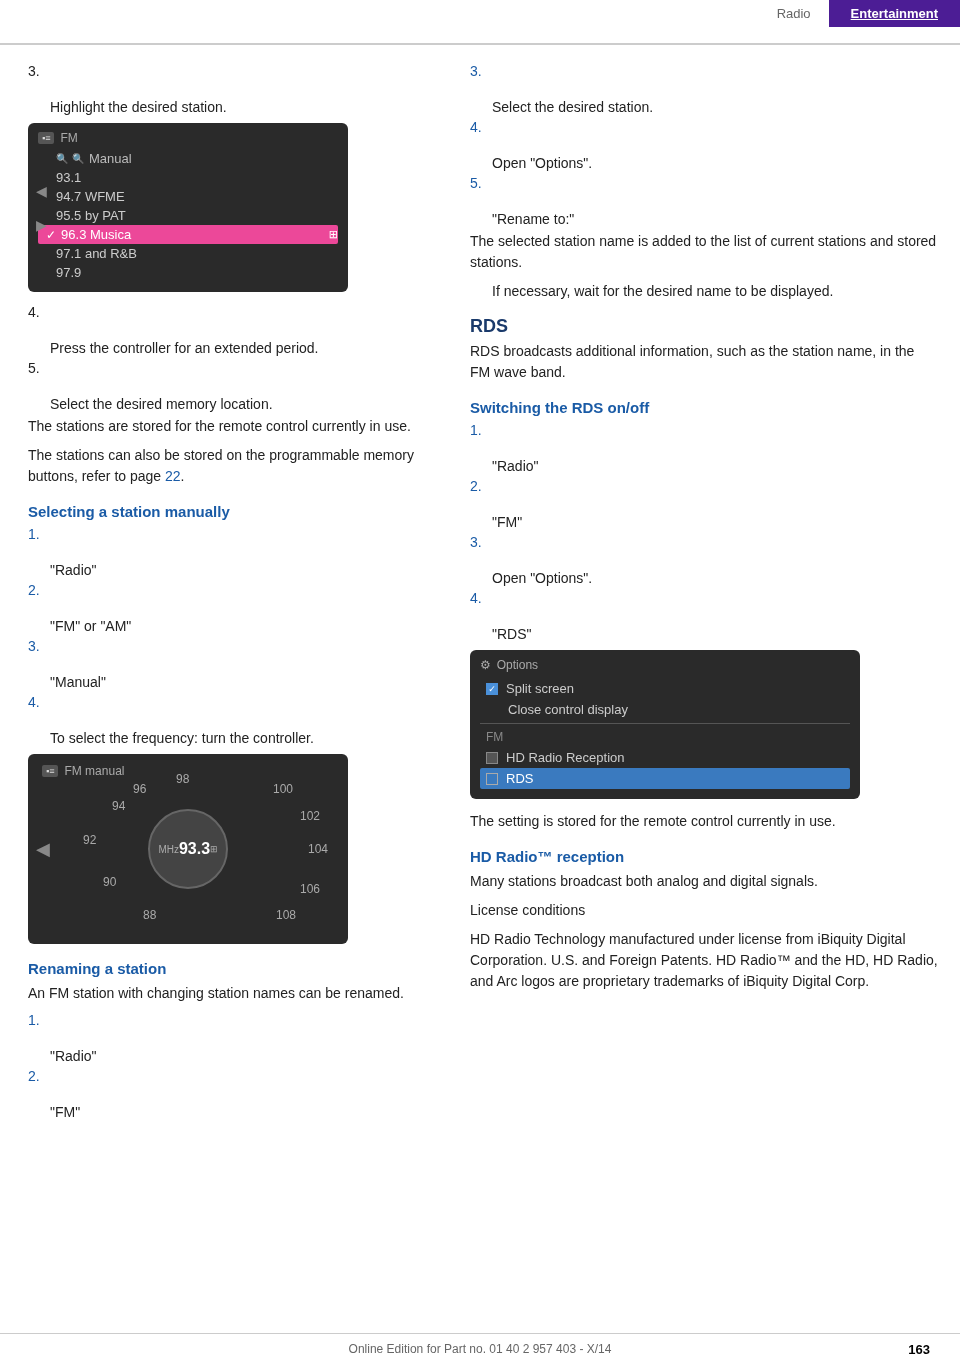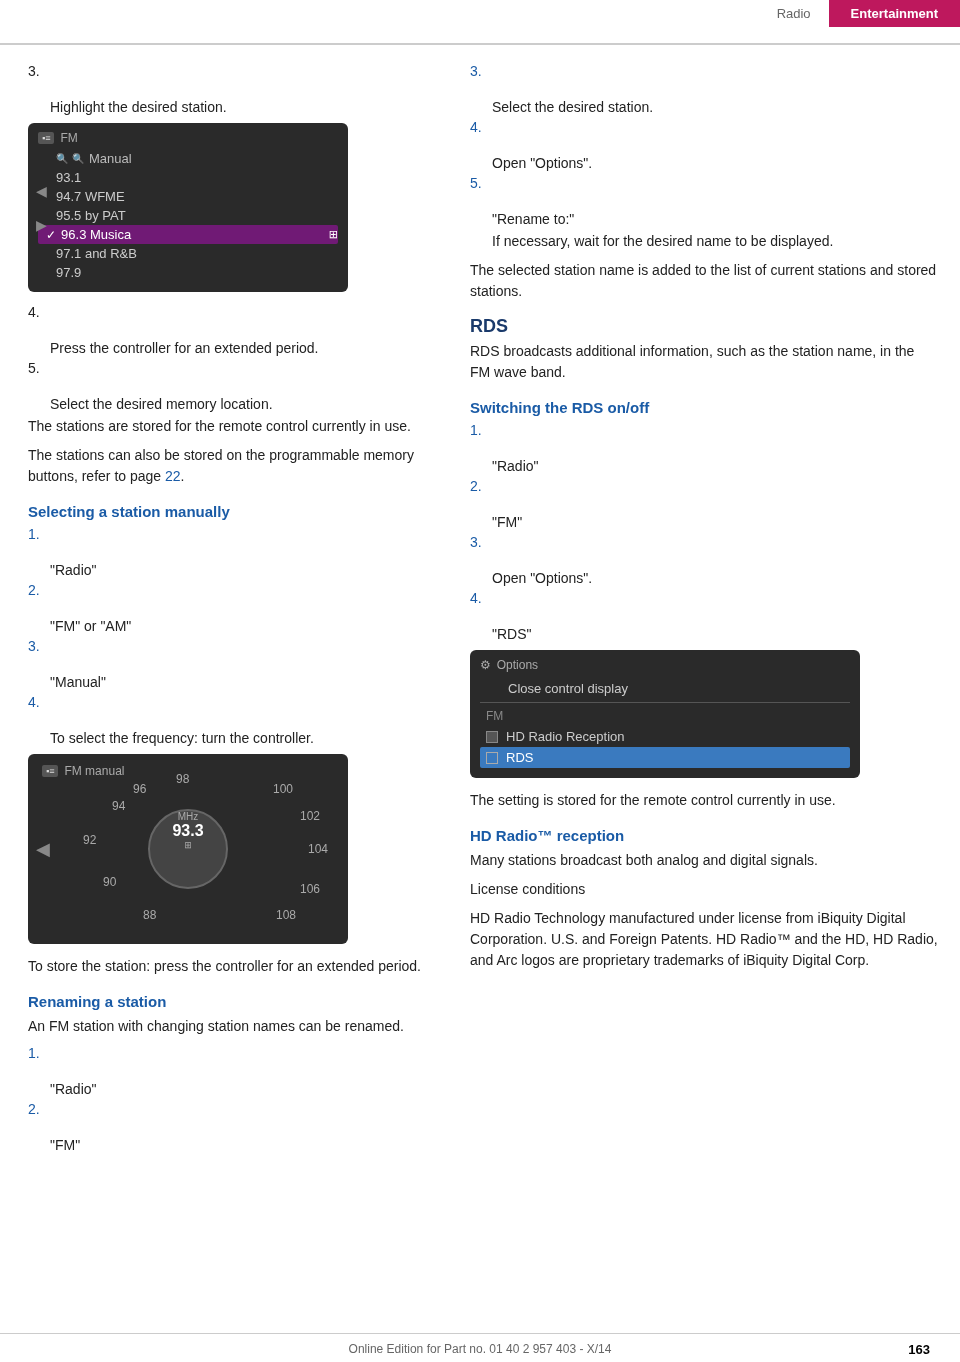--- a/index.html
+++ b/index.html
@@ -21,25 +21,26 @@
       border-bottom: 2px solid #ccc;
       padding-bottom: 16px;
       margin-bottom: 0;
     }
     .header-radio {
       color: #666;
       font-size: 13px;
       padding: 6px 18px 6px 0;
     }
     .header-entertainment {
-      background: #be185d;
+      background: #4c1d95;
       color: #fff;
       font-size: 13px;
       padding: 6px 22px;
       font-weight: bold;
+      text-decoration: underline;
     }
 
     
     .page-content {
       display: flex;
       flex-direction: row;
       padding: 18px 0 0 0;
     }
     .left-col {
       width: 460px;
@@ -127,21 +128,21 @@
       display: flex;
       align-items: center;
     }
     .screen-list li.manual-item::before {
       content: "🔍";
       font-size: 10px;
       margin-right: 4px;
       color: #aaa;
     }
     .screen-list li.selected {
-      background: #701a75;
+      background: #ec4899;
       color: #fff;
       padding-left: 8px;
       border-radius: 2px;
       display: flex;
       align-items: center;
     }
     .screen-list li.selected::before {
       content: "✓";
       margin-right: 5px;
       font-size: 12px;
@@ -172,22 +173,23 @@
     .dial-center {
       position: absolute;
       left: 50%;
       top: 50%;
       transform: translate(-50%, -50%);
       width: 80px;
       height: 80px;
       background: #444;
       border-radius: 50%;
       display: flex;
-      flex-direction: column;
-      align-items: center;
+      flex-direction: row;
+      align-items: center;
+      justify-content: center;
       color: #ccc;
       font-size: 11px;
       border: 2px solid #666;
     }
     .dial-center .freq {
       font-size: 16px;
       font-weight: bold;
       color: #fff;
     }
     .dial-center .unit {
@@ -391,21 +393,20 @@
       <span class="dial-label" style="right:28px; bottom:48px;">106</span>
       <span class="dial-label" style="right:52px; bottom:22px;margin-left:32px;">108</span>
 
       <div class="dial-center">
         <span class="unit">MHz</span>
         <span class="freq">93.3</span>
         <span style="font-size:9px;color:#aaa;">⊞</span>
       </div>
     </div>
 
-    <p class="para">To store the station: press the controller for an extended period.</p>
 
     <div class="section-title">Renaming a station</div>
     <p class="para">An FM station with changing station names can be renamed.</p>
 
     <div class="step step-block">
       <span class="step-num blue">1.</span>
       <span class="step-text">"Radio"</span>
     </div>
     <div class="step step-block">
       <span class="step-num blue">2.</span>
@@ -422,23 +423,23 @@
     </div>
     <div class="step step-block">
       <span class="step-num blue">4.</span>
       <span class="step-text">Open "Options".</span>
     </div>
     <div class="step step-block">
       <span class="step-num blue">5.</span>
       <span class="step-text">"Rename to:"</span>
     </div>
 
+    <p class="para">The selected station name is added to the list of current stations and stored stations.</p>
+
     <p class="para" style="padding-left:22px;">If necessary, wait for the desired name to be displayed.</p>
-
-    <p class="para">The selected station name is added to the list of current stations and stored stations.</p>
 
     <div class="rds-title">RDS</div>
     <p class="para">RDS broadcasts additional information, such as the station name, in the FM wave band.</p>
 
     <div class="section-title">Switching the RDS on/off</div>
 
     <div class="step step-block">
       <span class="step-num blue">1.</span>
       <span class="step-text">"Radio"</span>
     </div>
@@ -454,20 +455,24 @@
       <span class="step-num blue">4.</span>
       <span class="step-text">"RDS"</span>
     </div>
 
     <div class="options-mockup">
       <div class="options-header">
         <span class="options-icon">⚙</span>
         <span>Options</span>
       </div>
 
+      <div class="options-item">
+        <span class="check-box checked"></span>
+        <span>Split screen</span>
+      </div>
 
       <div class="options-item" style="padding-left:28px;">
         <span>Close control display</span>
       </div>
 
       <div class="options-divider"></div>
 
       <div class="options-fm-label">FM</div>
 
       <div class="options-item">

